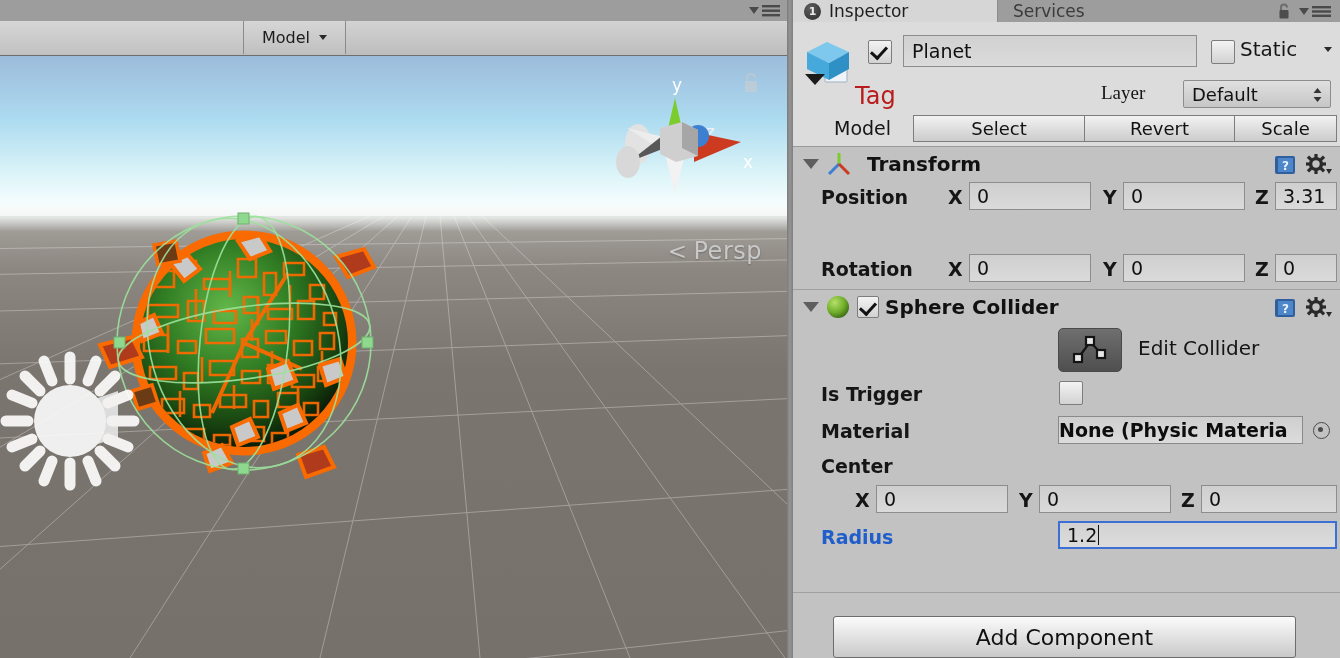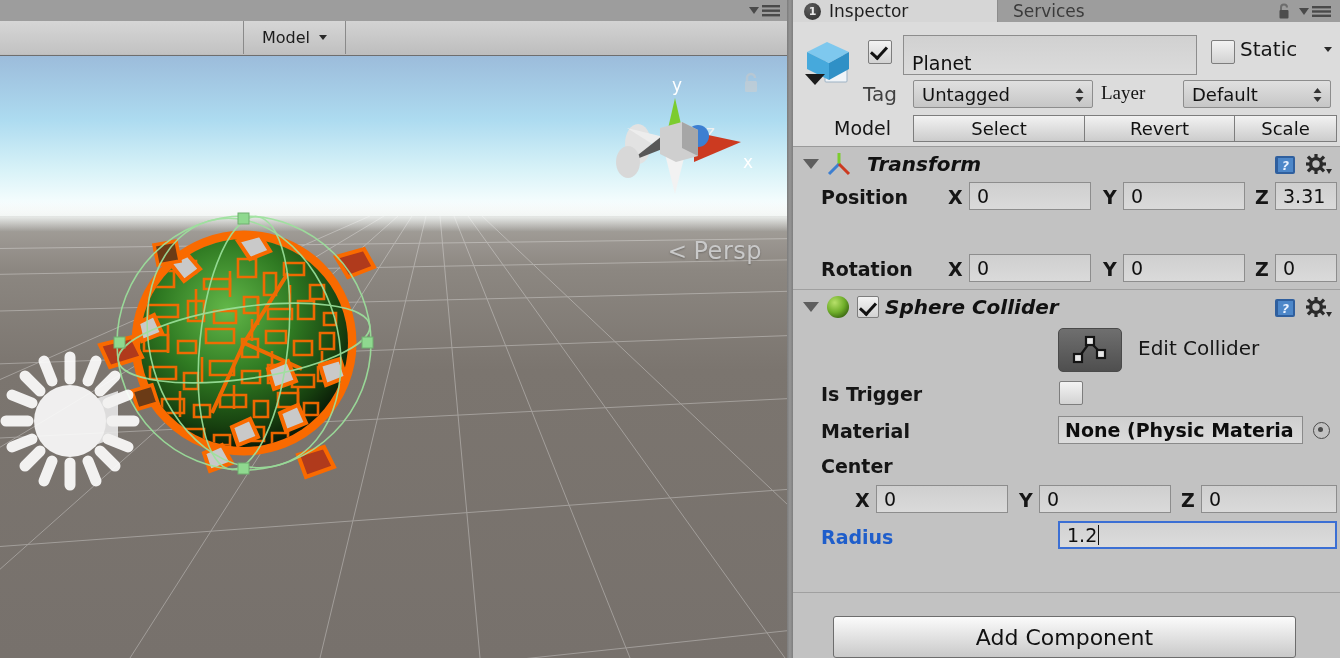--- a/index.html
+++ b/index.html
@@ -62,49 +62,49 @@
   #insp-body{position:absolute;left:0;top:22px;width:547px;height:636px;background:#c2c2c2;}
 
   
   #obj-header{position:absolute;left:0;top:0;width:547px;height:124px;background:#dcdcdc;border-bottom:1px solid #9a9a9a;}
   #cube-icon{position:absolute;left:10px;top:14px;width:54px;height:52px;}
   .chk{width:22px;height:22px;border-radius:2px;background:linear-gradient(#f3f3f3,#d2d2d2);
      border:1px solid #7d7d7d;position:relative;flex:none;}
   .chk.on:after{content:"";position:absolute;left:5px;top:2px;width:7px;height:13px;
      border:solid #111;border-width:0 3px 3px 0;transform:rotate(42deg);}
   #name-chk{position:absolute;left:75px;top:18px;}
-  #name-field{position:absolute;left:110px;top:13px;width:294px;height:40px;
+  #name-field{position:absolute;left:110px;top:13px;width:294px;height:32px;
      background:linear-gradient(#d1d1d1,#dbdbdb);border:1px solid #8d8d8d;box-sizing:border-box;
-     display:flex;align-items:flex-end;padding-left:8px;font-size:19px;color:#101010;}
+     display:flex;align-items:center;padding-left:8px;font-size:19px;color:#101010;}
   #static-chk{position:absolute;left:418px;top:18px;}
   #static-lbl{position:absolute;left:447px;top:15px;font-size:20px;color:#151515;}
   #static-caret{position:absolute;left:531px;top:25px;}
 
   .row2{position:absolute;left:0;top:56px;width:547px;height:34px;}
-  .lbl-tag{position:absolute;left:62px;top:4px;font-size:20px;color:#404040;margin-left:8px;}
+  .lbl-tag{position:absolute;left:62px;top:4px;font-size:24px;color:#b91c1c;}
   .popup{position:absolute;height:28px;background:linear-gradient(#e0e0e0,#c6c6c6);
      border:1px solid #8d8d8d;border-radius:2px;box-sizing:border-box;display:flex;align-items:center;
      padding-left:8px;font-size:18px;color:#121212;}
   .updn{position:absolute;right:8px;top:7px;width:9px;height:14px;}
   #tag-popup{left:120px;top:2px;width:180px;}
   .lbl-layer{position:absolute;left:308px;top:4px;font-size:19px;color:#151515;font-family:Liberation Serif, serif;}
   #layer-popup{left:390px;top:2px;width:148px;}
 
   .row3{position:absolute;left:0;top:92px;width:547px;height:32px;}
   .lbl-model{position:absolute;left:41px;top:3px;font-size:19px;color:#151515;}
   .btn{position:absolute;height:27px;background:linear-gradient(#f2f2f2,#cccccc);
      border:1px solid #7d7d7d;box-sizing:border-box;display:flex;align-items:center;justify-content:center;
      font-size:18px;color:#111;}
   #btn-select{left:120px;top:1px;width:172px;}
   #btn-revert{left:292px;top:1px;width:150px;border-left:none;}
   #btn-open{left:442px;top:1px;width:102px;border-left:none;}
 
   
   .comp{position:absolute;left:0;width:547px;background:#c2c2c2;border-bottom:1px solid #a0a0a0;}
-  .comp-head{position:relative;height:34px;display:flex;align-items:center;font-style:italic;}
+  .comp-head{position:relative;height:34px;display:flex;align-items:center;}
   .tri{width:0;height:0;border-left:8px solid transparent;border-right:8px solid transparent;
      border-top:10px solid #5e5e5e;margin-left:10px;flex:none;}
   .comp-title{font-size:20px;font-weight:bold;color:#111;}
   .help-ico{position:absolute;right:44px;top:7px;width:22px;height:22px;}
   .gear-ico{position:absolute;right:8px;top:7px;width:26px;height:22px;}
 
   .frow{position:relative;height:36px;}
   .flabel{position:absolute;font-size:19px;color:#151515;}
   .flabel.b{font-weight:bold;}
   .flabel.blue{color:#1f5ecb;font-weight:bold;}
@@ -115,21 +115,21 @@
   .num.focus{border:2px solid #3b6fd4;background:linear-gradient(#d2d2d2,#dcdcdc);}
   .caret-txt{display:inline-block;width:1px;height:20px;background:#111;margin-left:1px;}
   .ecb{position:absolute;width:62px;height:42px;border-radius:5px;
      background:linear-gradient(#6f6f6f,#4f4f4f);border:1px solid #4a4a4a;}
   #add-component{position:absolute;left:40px;top:594px;width:463px;height:42px;
      background:linear-gradient(#fbfbfb,#c9c9c9);border:1px solid #6d6d6d;border-radius:3px;
      box-sizing:border-box;display:flex;align-items:center;justify-content:center;
      font-size:22px;color:#111;}
   .obj-field{position:absolute;height:28px;background:linear-gradient(#cfcfcf,#dcdcdc);
      border:1px solid #8a8a8a;box-sizing:border-box;display:flex;align-items:center;
-     padding-left:6px;font-size:19px;font-weight:bold;color:#0d0d0d;overflow:hidden;white-space:nowrap;}
+     padding-left:0;font-size:19px;font-weight:bold;color:#0d0d0d;overflow:hidden;white-space:nowrap;}
   .obj-dot{position:absolute;width:15px;height:15px;border-radius:50%;border:1.6px solid #4a4a4a;}
   .obj-dot:after{content:"";position:absolute;left:4px;top:4px;width:5px;height:5px;border-radius:50%;background:#4a4a4a;}
 </style>
 </head>
 <body>
 
 <div id="root">
 
   <div id="scene-panel">
 
@@ -335,27 +335,20 @@
         <span class="chk on" id="name-chk"></span>
         <div id="name-field">
           <span>Planet</span>
         </div>
         <span class="chk" id="static-chk"></span>
         <span id="static-lbl">Static</span>
         <span class="caret-dn" id="static-caret"></span>
 
         <div class="row2">
           <span class="lbl-tag">Tag</span>
-          <div class="popup" id="tag-popup">
-            <span>Untagged</span>
-            <svg class="updn" viewBox="0 0 9 14">
-              <polygon points="4.5,0 8.5,5 0.5,5" fill="#333"></polygon>
-                <polygon points="4.5,14 8.5,9 0.5,9" fill="#333"></polygon>
-            </svg>
-          </div>
           <span class="lbl-layer">Layer</span>
           <div class="popup" id="layer-popup">
             <span>Default</span>
             <svg class="updn" viewBox="0 0 9 14">
               <polygon points="4.5,0 8.5,5 0.5,5" fill="#333"></polygon>
                 <polygon points="4.5,14 8.5,9 0.5,9" fill="#333"></polygon>
             </svg>
           </div>
         </div>
 

